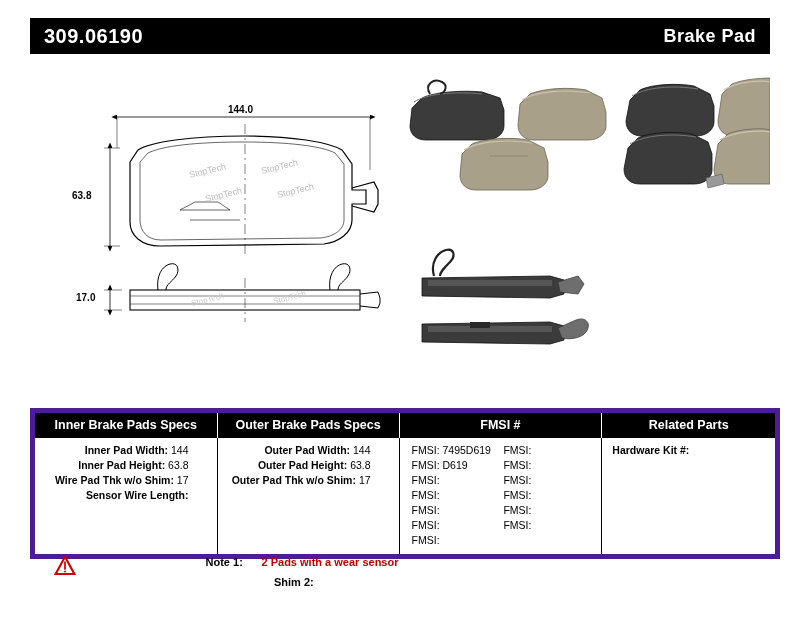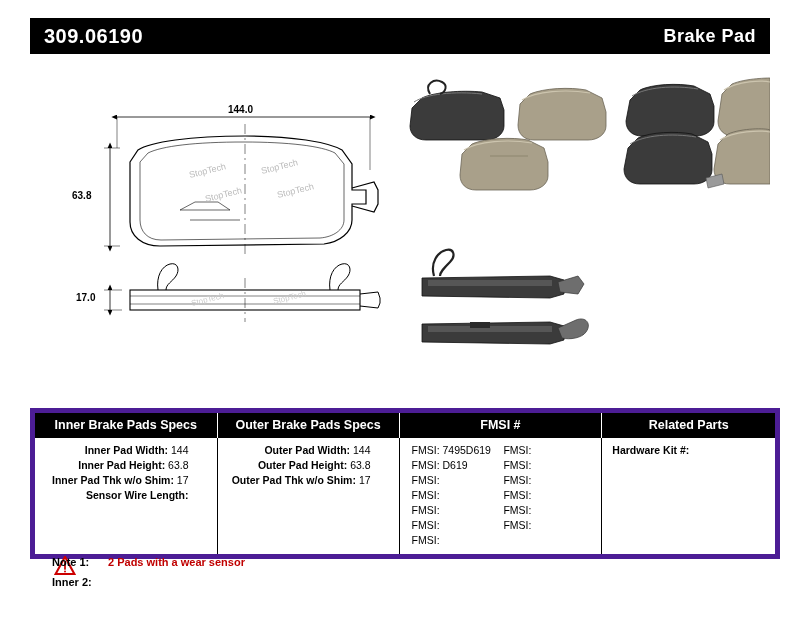--- a/index.html
+++ b/index.html
@@ -127,20 +127,21 @@
     position: absolute;
     left: 52px;
     top: 552px;
     width: 500px;
     font-size: 11px;
   }
   .note-row {
     display: flex;
     align-items: center;
     height: 20px;
+    justify-content: center;
   }
   .note-label {
     font-weight: bold;
     width: 56px;
   }
   .note-text {
     font-weight: bold;
     color: #c00000;
   }
   .warn-icon {
@@ -286,21 +287,21 @@
           <td class="col1">
             <div class="spec-line">
               <span>Inner Pad Width:</span>
               <span class="val">144</span>
             </div>
             <div class="spec-line">
               <span>Inner Pad Height:</span>
               <span class="val">63.8</span>
             </div>
             <div class="spec-line">
-              <span>Inner Pad Thk w/o Shim:</span>
+              <span>Wire Pad Thk w/o Shim:</span>
               <span class="val">17</span>
             </div>
             <div class="spec-line">
               <span>Sensor Wire Length:</span>
               <span class="val"></span>
             </div>
           </td>
 
           <td class="col2">
             <div class="spec-line">
@@ -352,18 +353,18 @@
     <path d="M12,7 L12,15" stroke="#cc0000" stroke-width="2" stroke-linecap="round"></path>
     <circle cx="12" cy="18" r="1.1" fill="#cc0000"></circle>
   </svg>
 
   <div class="notes">
     <div class="note-row">
       <div class="note-label">Note 1:</div>
       <div class="note-text">2 Pads with a wear sensor</div>
     </div>
     <div class="note-row">
-      <div class="note-label">Inner 2:</div>
+      <div class="note-label">Shim 2:</div>
       <div class="note-text"></div>
     </div>
   </div>
 
 </div>
 
 </body></html>

